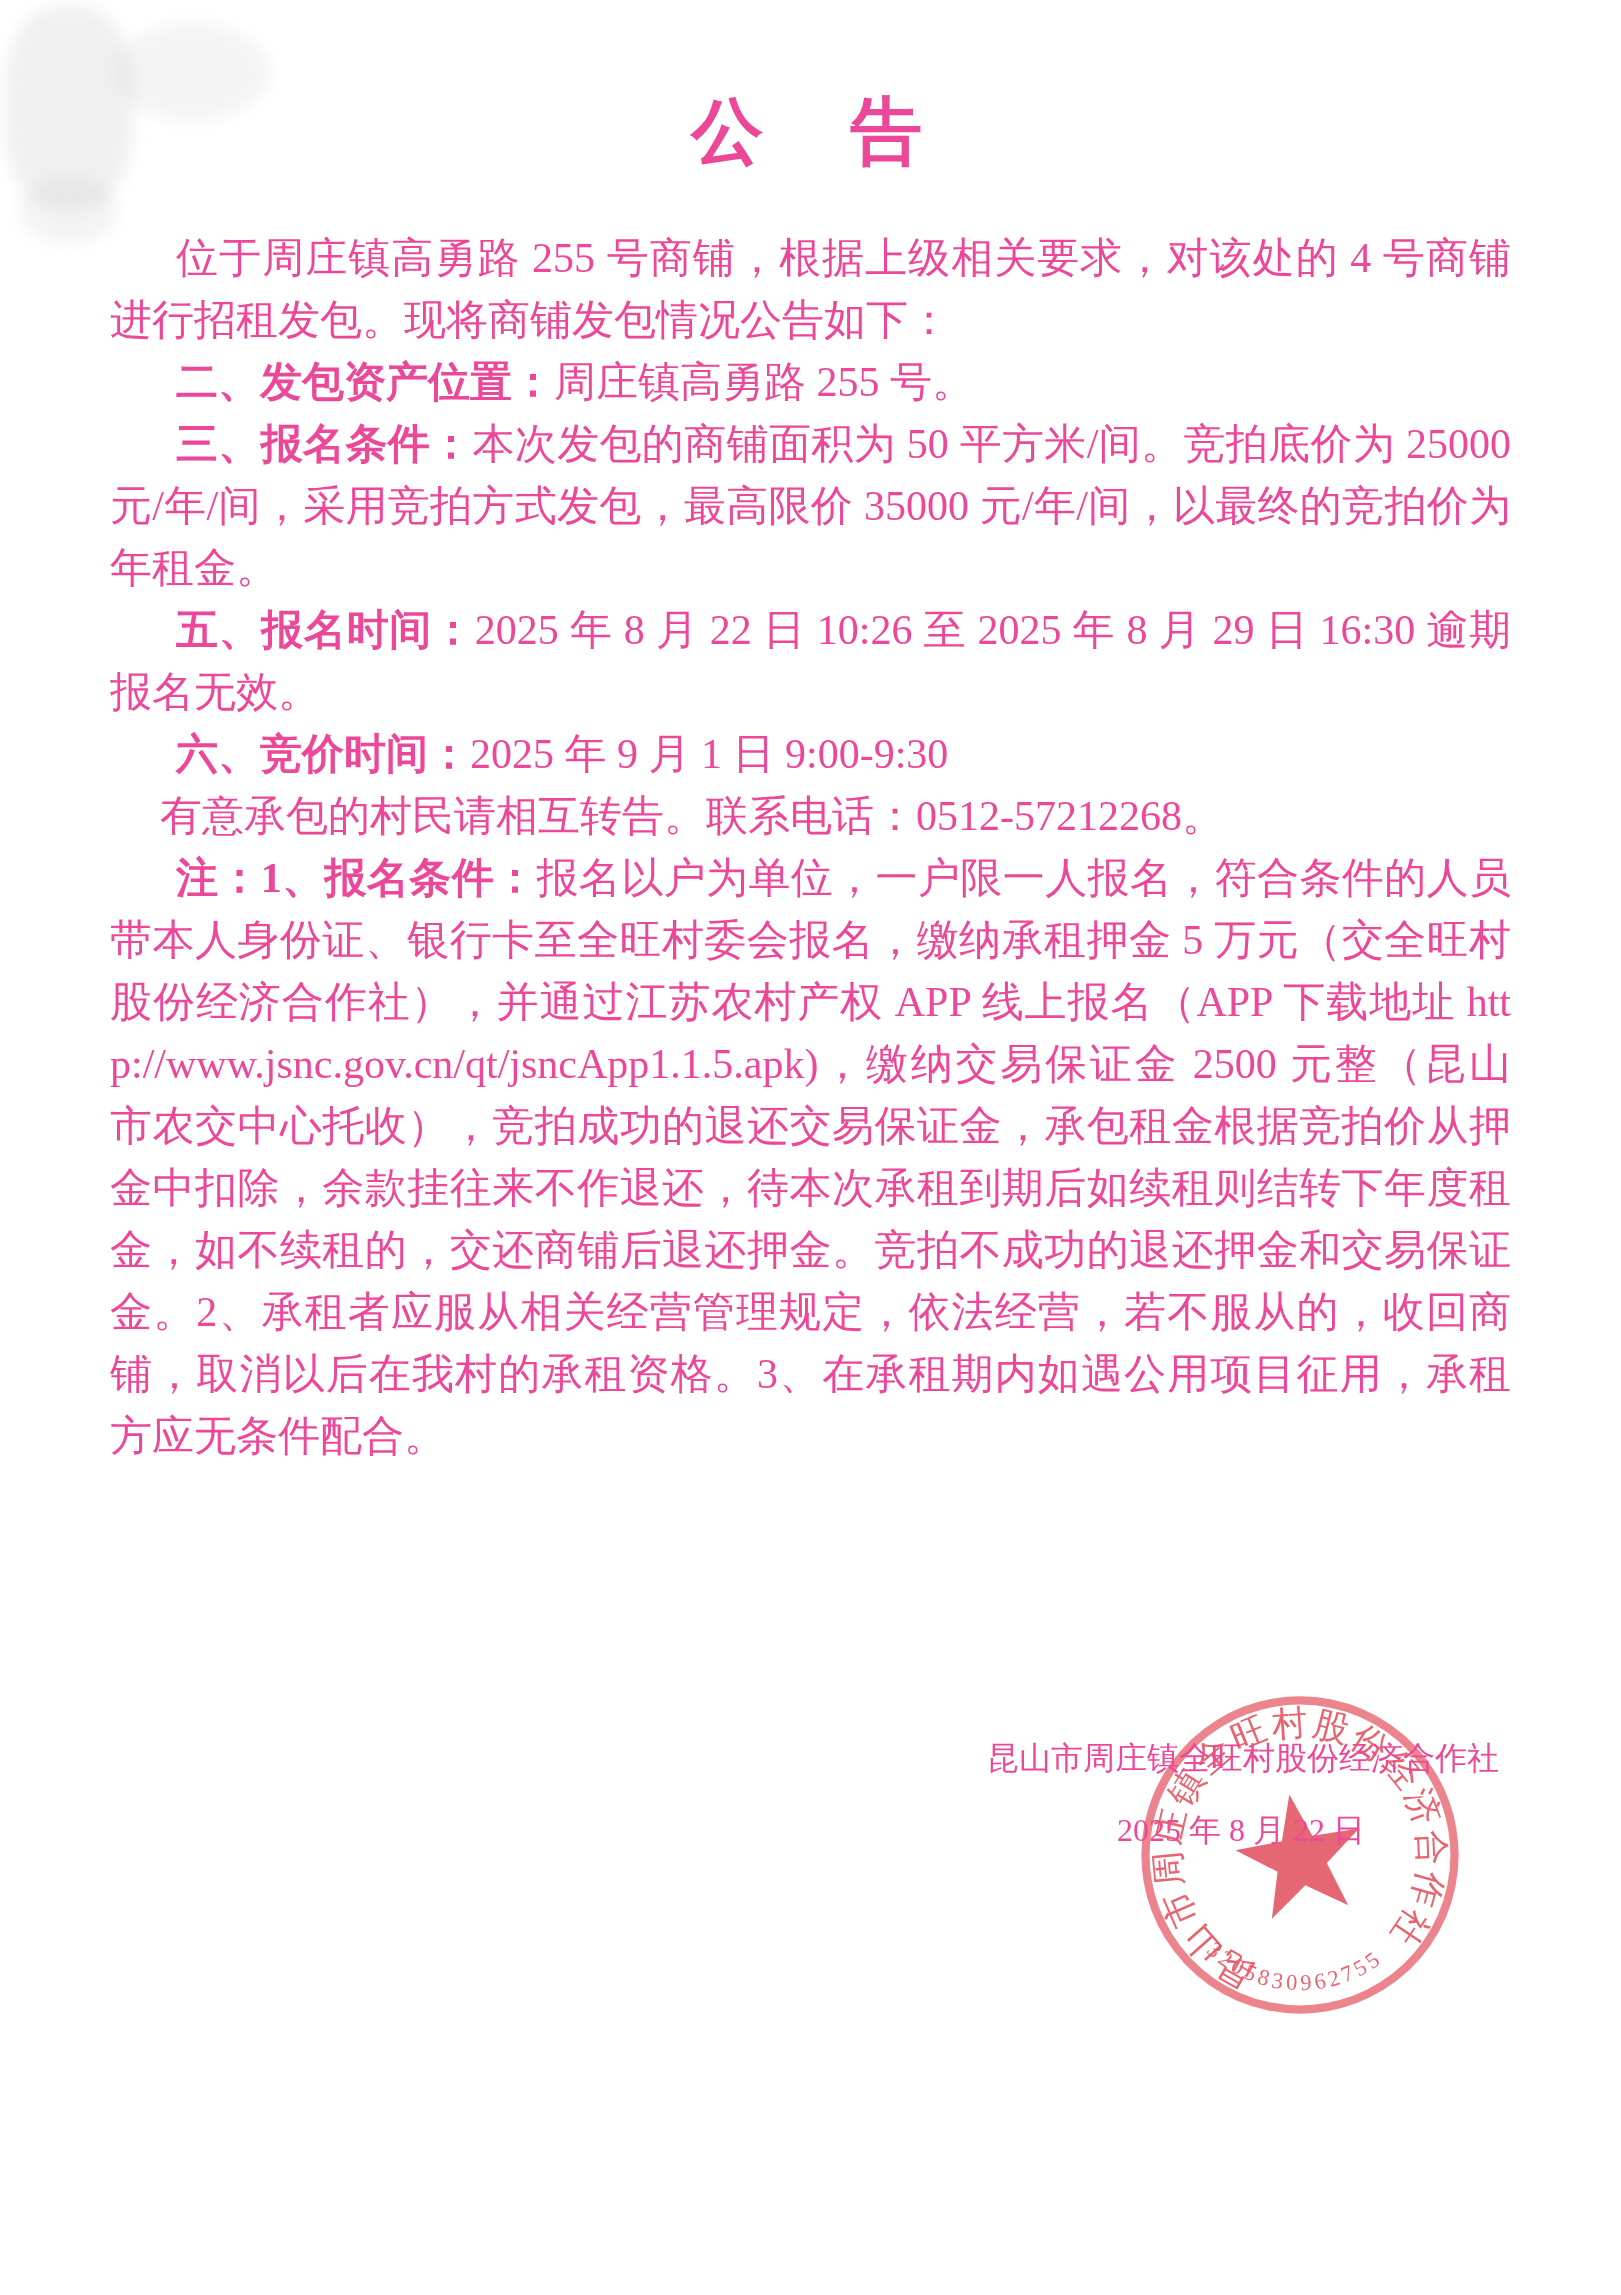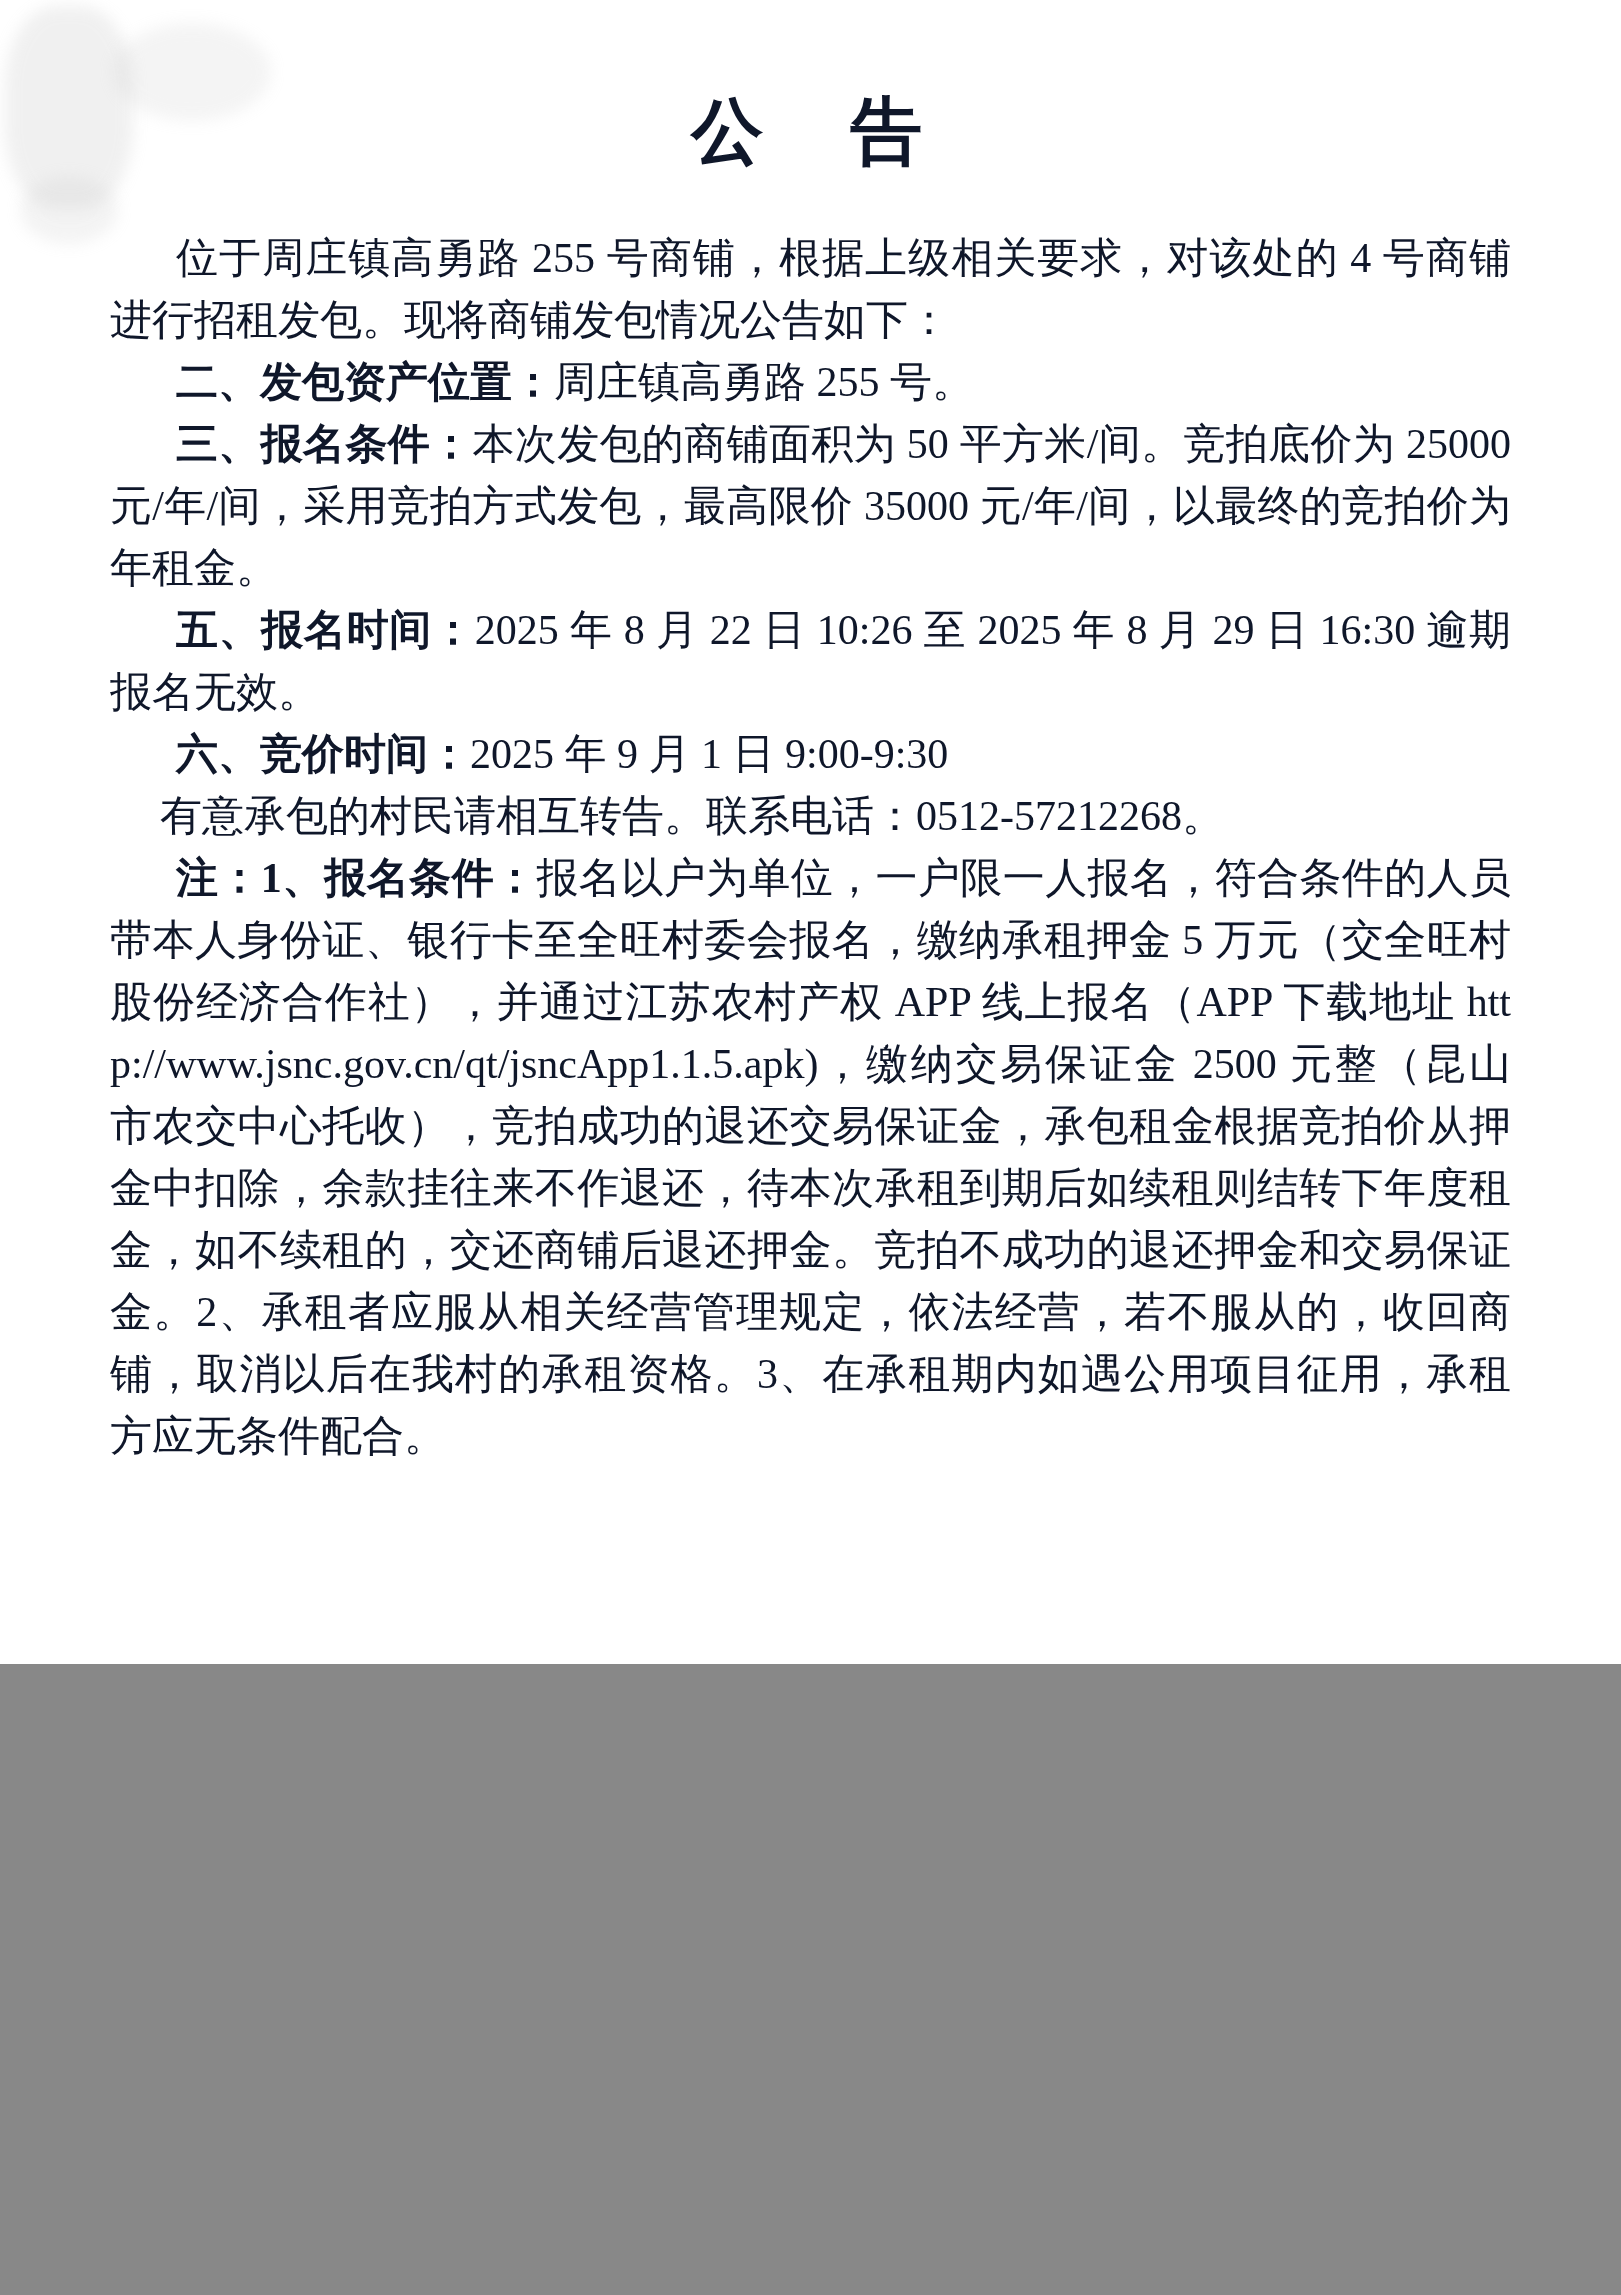--- a/index.html
+++ b/index.html
@@ -1,21 +1,21 @@
 <!DOCTYPE html>
 <html style="font-size:12px"><head>
 <meta charset="utf-8">
 <style>
   html,body{margin:0;padding:0;background:#888;}
   .page{
     position:relative;
-    width:1621px;height:1664px;
+    width:1621px;height:2295px;
     background:#ffffff;
     font-family:"Liberation Serif","DejaVu Serif",serif;
-    color:#0f172a;
+    color:#ec4899;
     overflow:hidden;
   }
   .smudge{position:absolute;filter:blur(7.5px);pointer-events:none;}
   .s1{left:4.5px;top:6px;width:128px;height:203px;background:#bdbdbd;opacity:.22;border-radius:40%;}
   .s2{left:113px;top:22.5px;width:158px;height:98px;background:#c4c4c4;opacity:.18;border-radius:50%;}
   .s3{left:19.5px;top:176px;width:98px;height:68px;background:#c0c0c0;opacity:.18;border-radius:50%;}
   .content{position:absolute;left:110px;right:110px;top:0;z-index:3;}
   .title{
     margin:87px 0 0 0;
     text-align:center;

